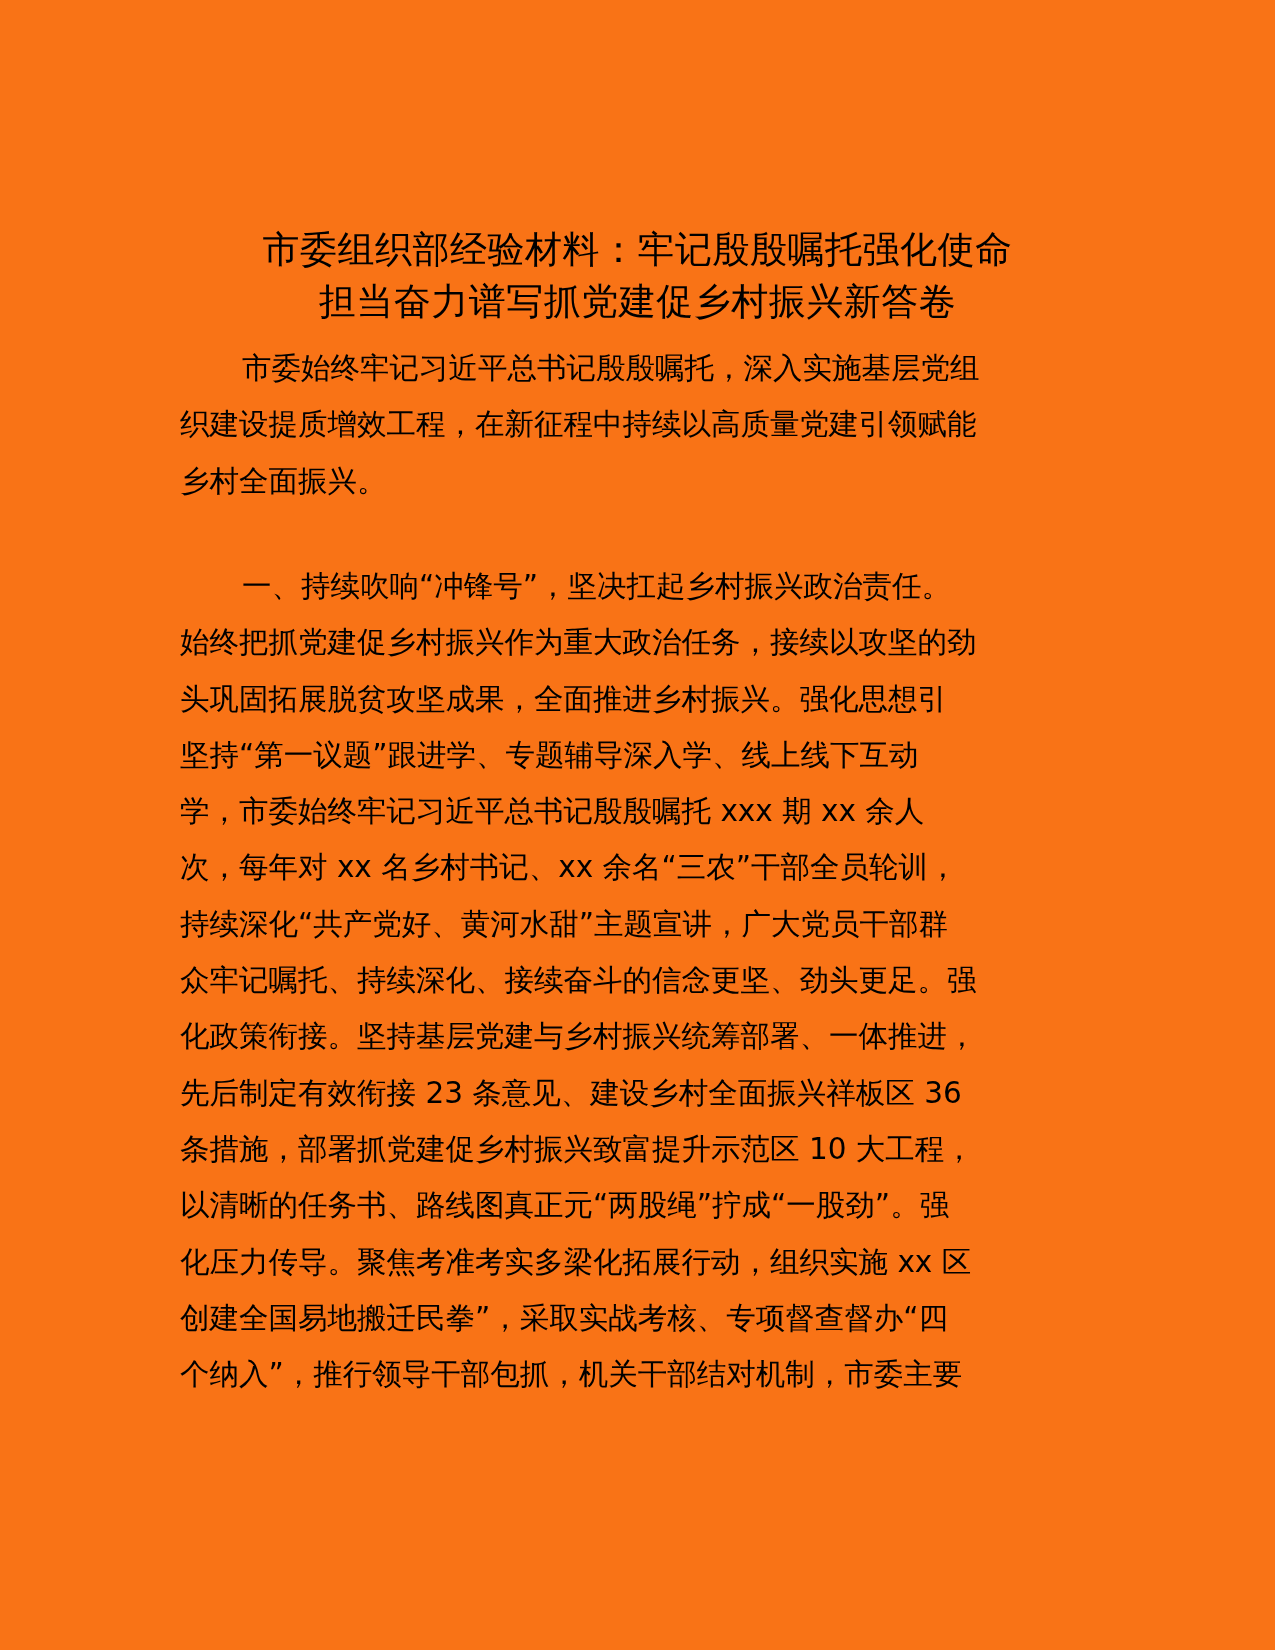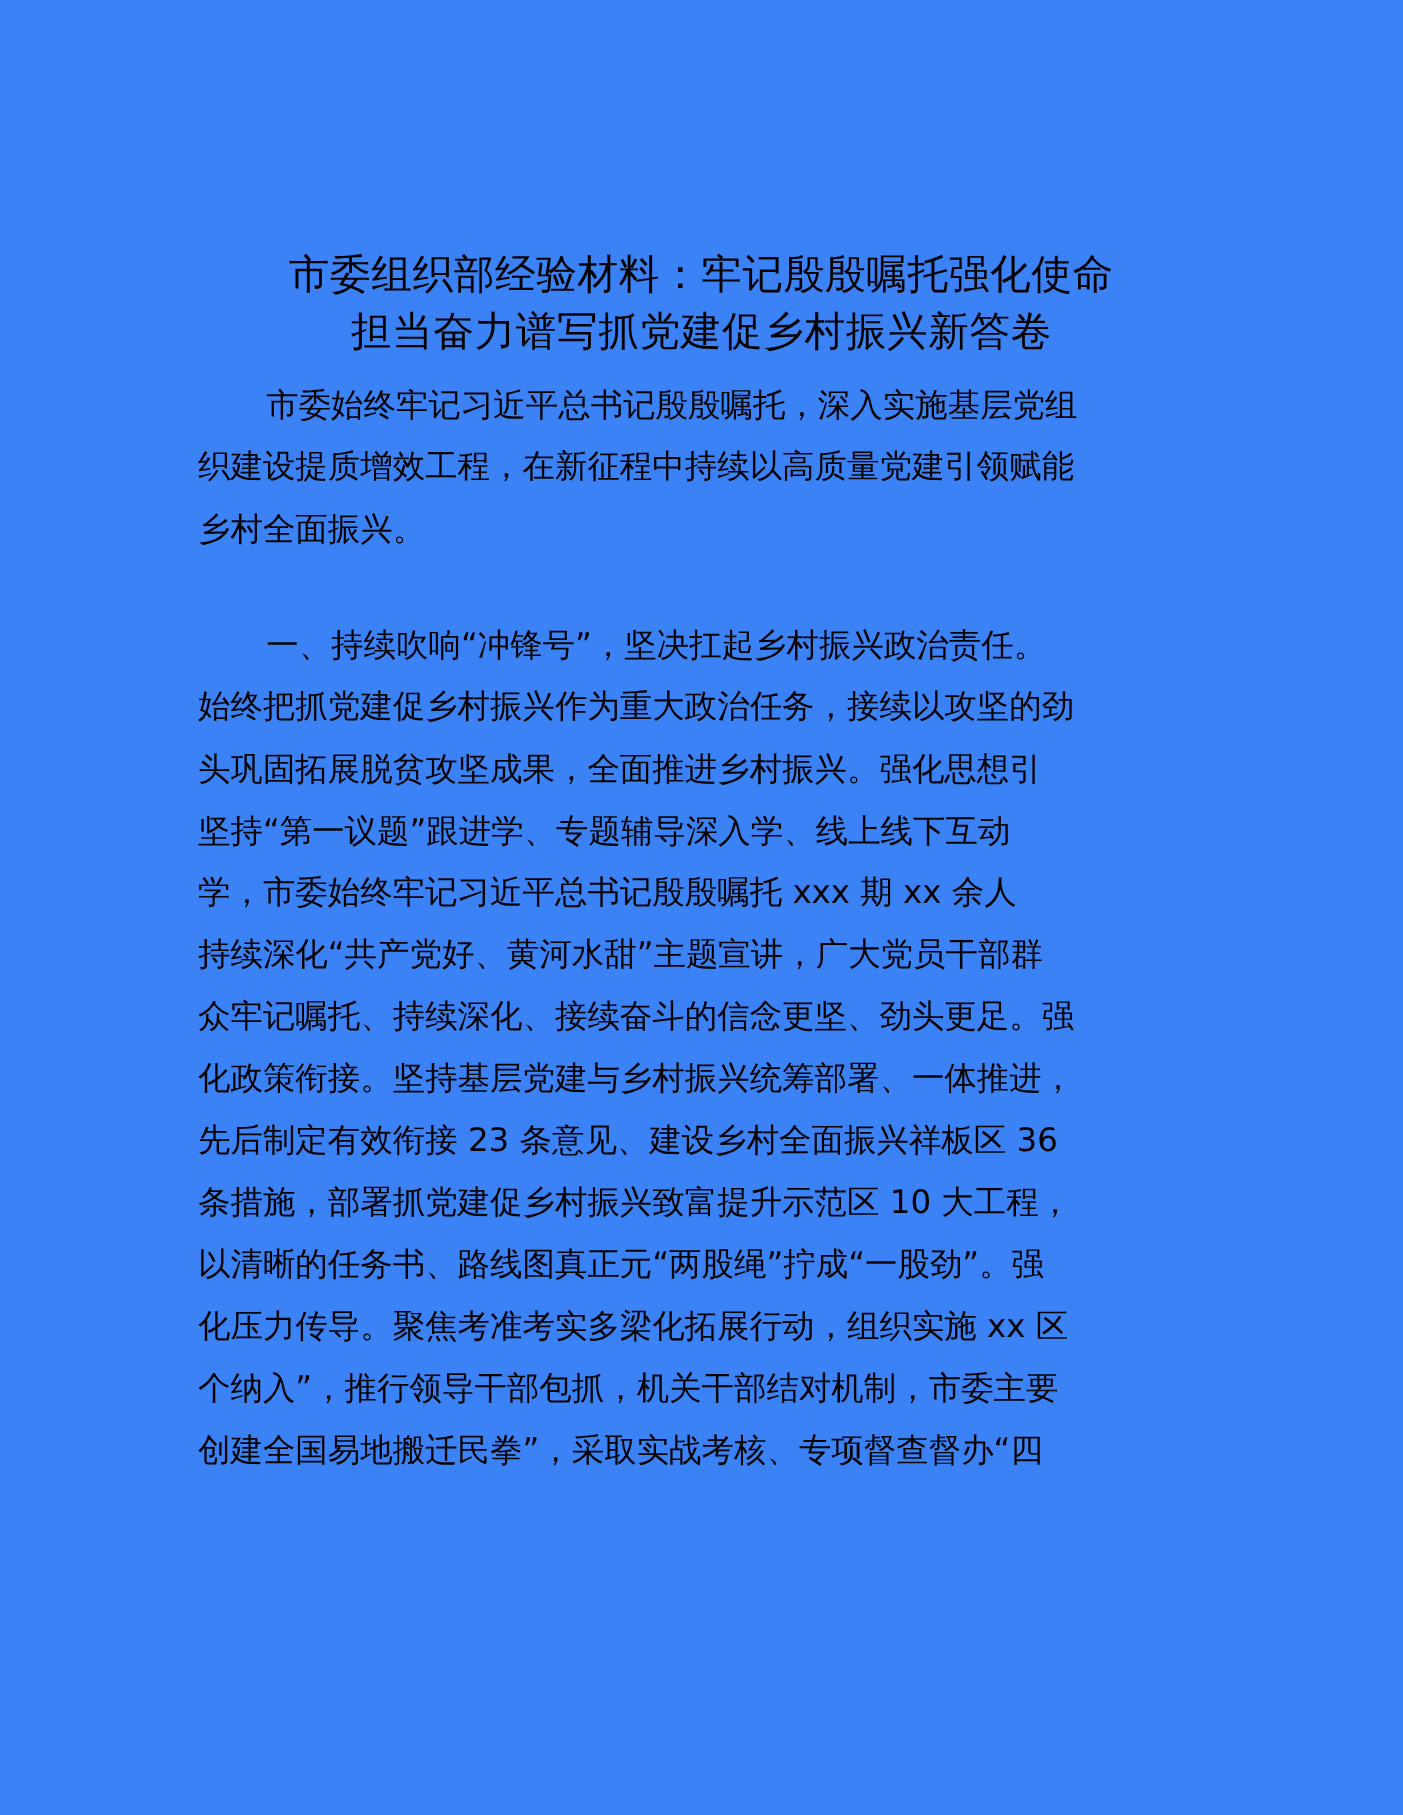--- a/index.html
+++ b/index.html
@@ -14,21 +14,21 @@
       overflow: hidden;
       font-family: "DejaVu Sans", sans-serif;
       color: #000000;
     }
     .page {
       position: absolute;
       left: 0;
       top: 0;
       width: 1275px;
       height: 1650px;
-      background: #3b82f6;
+      background: #f97316;
       text-decoration: underline;
     }
     .title {
       position: absolute;
       left: 150px;
       top: 224px;
       width: 975px;
       text-align: center;
       font-size: 37px;
       line-height: 52px;
@@ -70,24 +70,25 @@
     <span class="line">织建设提质增效工程，在新征程中持续以高质量党建引领赋能</span>
     <span class="line">乡村全面振兴。</span>
   </div>
 
   <div class="body-text" id="section1">
     <span class="line indent">一、持续吹响“冲锋号”，坚决扛起乡村振兴政治责任。</span>
     <span class="line">始终把抓党建促乡村振兴作为重大政治任务，接续以攻坚的劲</span>
     <span class="line">头巩固拓展脱贫攻坚成果，全面推进乡村振兴。强化思想引</span>
     <span class="line">坚持“第一议题”跟进学、专题辅导深入学、线上线下互动</span>
     <span class="line">学，市委始终牢记习近平总书记殷殷嘱托 xxx 期 xx 余人</span>
+    <span class="line">次，每年对 xx 名乡村书记、xx 余名“三农”干部全员轮训，</span>
     <span class="line">持续深化“共产党好、黄河水甜”主题宣讲，广大党员干部群</span>
     <span class="line">众牢记嘱托、持续深化、接续奋斗的信念更坚、劲头更足。强</span>
     <span class="line">化政策衔接。坚持基层党建与乡村振兴统筹部署、一体推进，</span>
     <span class="line">先后制定有效衔接 23 条意见、建设乡村全面振兴祥板区 36</span>
     <span class="line">条措施，部署抓党建促乡村振兴致富提升示范区 10 大工程，</span>
     <span class="line">以清晰的任务书、路线图真正元“两股绳”拧成“一股劲”。强</span>
     <span class="line">化压力传导。聚焦考准考实多梁化拓展行动，组织实施 xx 区</span>
+    <span class="line">创建全国易地搬迁民拳”，采取实战考核、专项督查督办“四</span>
     <span class="line">个纳入”，推行领导干部包抓，机关干部结对机制，市委主要</span>
-    <span class="line">创建全国易地搬迁民拳”，采取实战考核、专项督查督办“四</span>
   </div>
 
 </div>
 
 </body></html>

